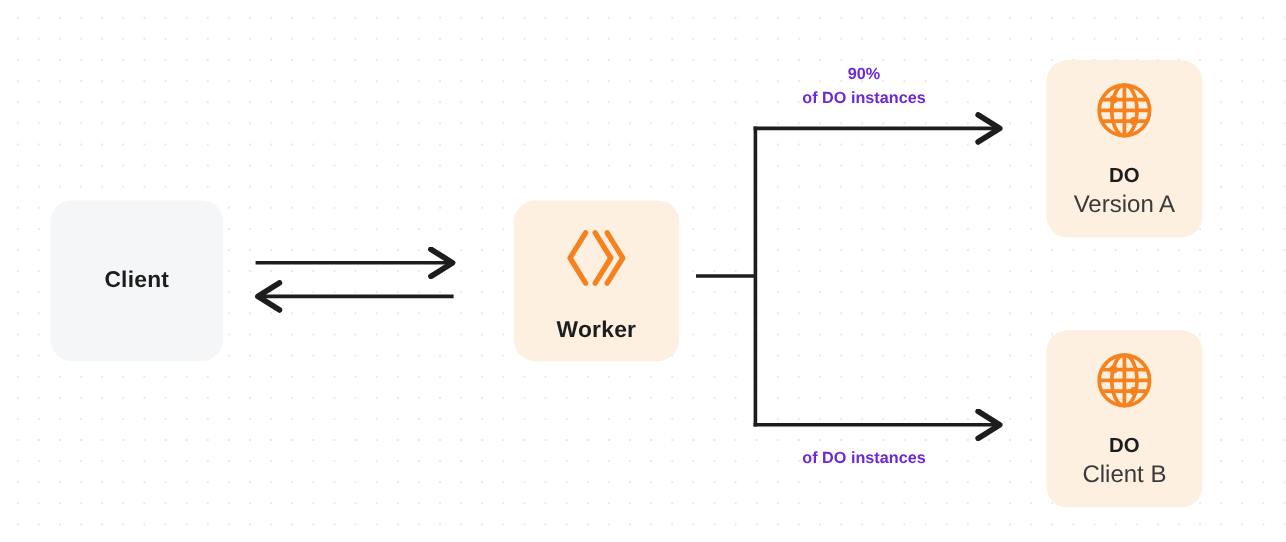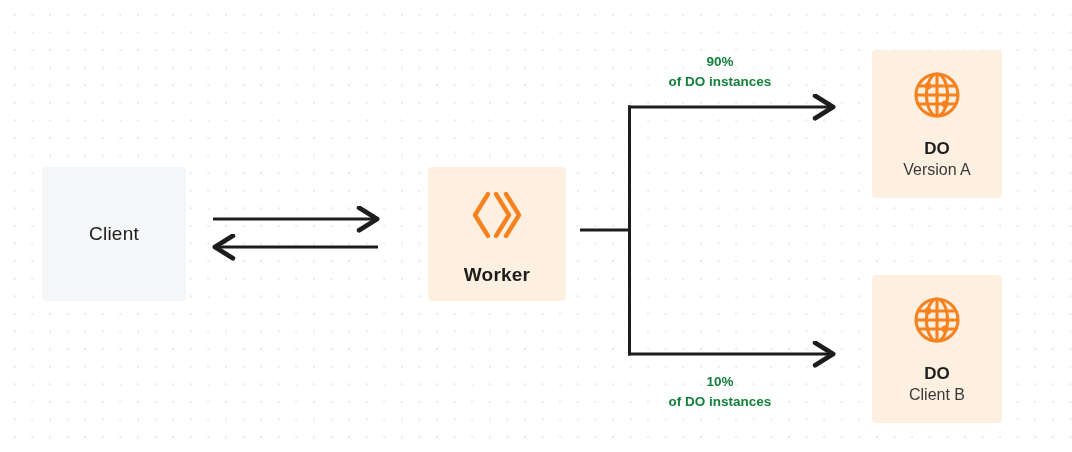--- a/index.html
+++ b/index.html
@@ -21,39 +21,39 @@
   #diagram-canvas {
     position: absolute;
     left: 0;
     top: 0;
     width: 1072px;
     height: 452px;
   }
 
   .node {
     position: absolute;
-    border-radius: 4px;
+    border-radius: 18px;
     display: flex;
     flex-direction: column;
     align-items: center;
     justify-content: center;
     box-sizing: border-box;
   }
 
   
   #node-client {
     left: 42px;
     top: 167px;
     width: 144px;
     height: 134px;
     background: #f5f6f8;
   }
   #node-client .node-title {
     font-size: 19px;
-    font-weight: normal;
+    font-weight: bold;
     color: #1d1d1d;
     letter-spacing: 0.2px;
   }
 
   
   #node-worker {
     left: 408px;
     top: 167px;
     width: 138px;
     height: 134px;
@@ -85,34 +85,34 @@
     margin-top: 2px;
     margin-bottom: 14px;
   }
   .node-do .do-title {
     font-size: 17px;
     font-weight: bold;
     color: #1d1d1d;
     line-height: 1.15;
   }
   .node-do .do-sub {
-    font-size: 16px;
+    font-size: 20px;
     font-weight: normal;
     color: #3a3a3a;
     line-height: 1.3;
     margin-top: 2px;
   }
 
   
   .edge-label {
     position: absolute;
     text-align: center;
     font-size: 13.5px;
     font-weight: bold;
-    color: #15803d;
+    color: #6d28d9;
     line-height: 1.45;
     white-space: nowrap;
   }
   #label-top {
     left: 608px;
     top: 52px;
     width: 224px;
   }
   #label-bottom {
     left: 608px;
@@ -201,15 +201,14 @@
   <span class="do-title">DO</span>
   <span class="do-sub">Client B</span>
 </div>
 
 <div class="edge-label" id="label-top">
   <span class="lbl-line">90%</span>
   <span class="lbl-line">of DO instances</span>
 </div>
 
 <div class="edge-label" id="label-bottom">
-  <span class="lbl-line">10%</span>
   <span class="lbl-line">of DO instances</span>
 </div>
 
 </body></html>

